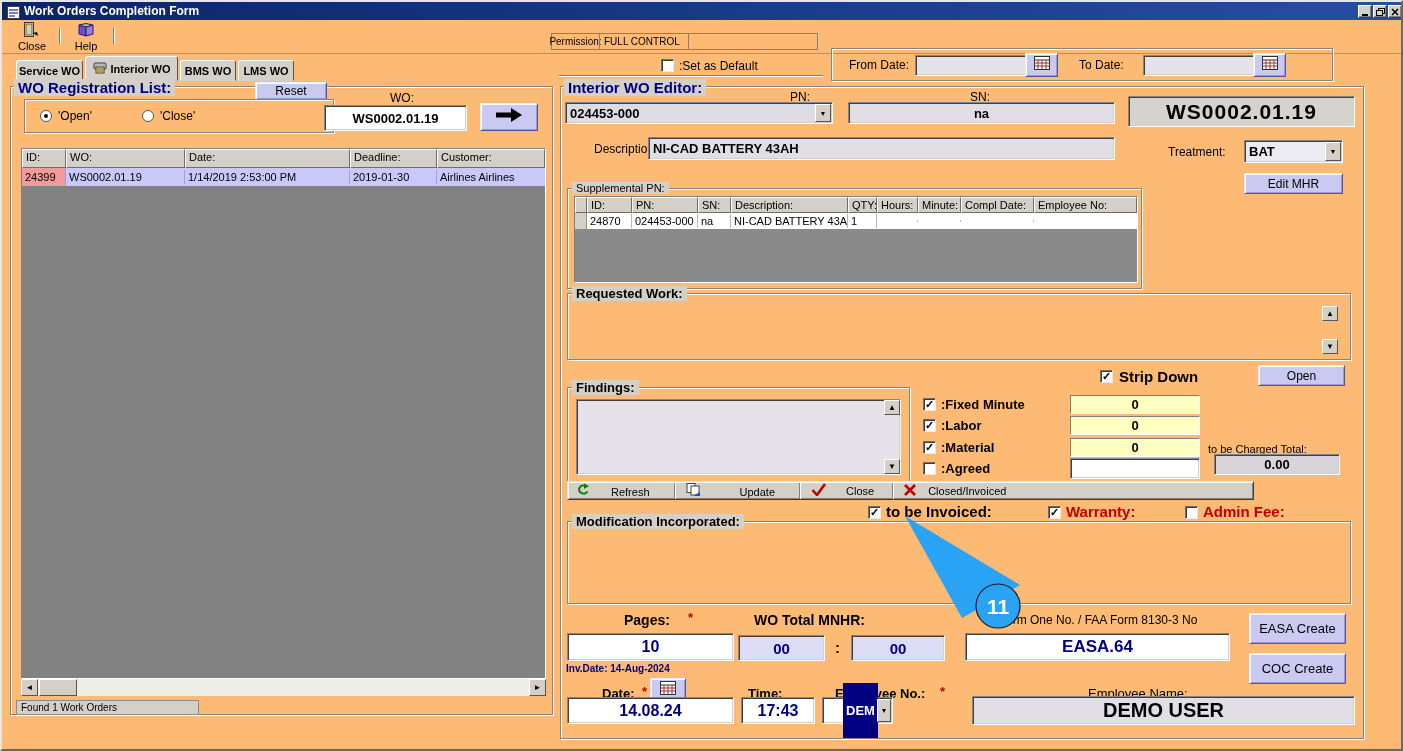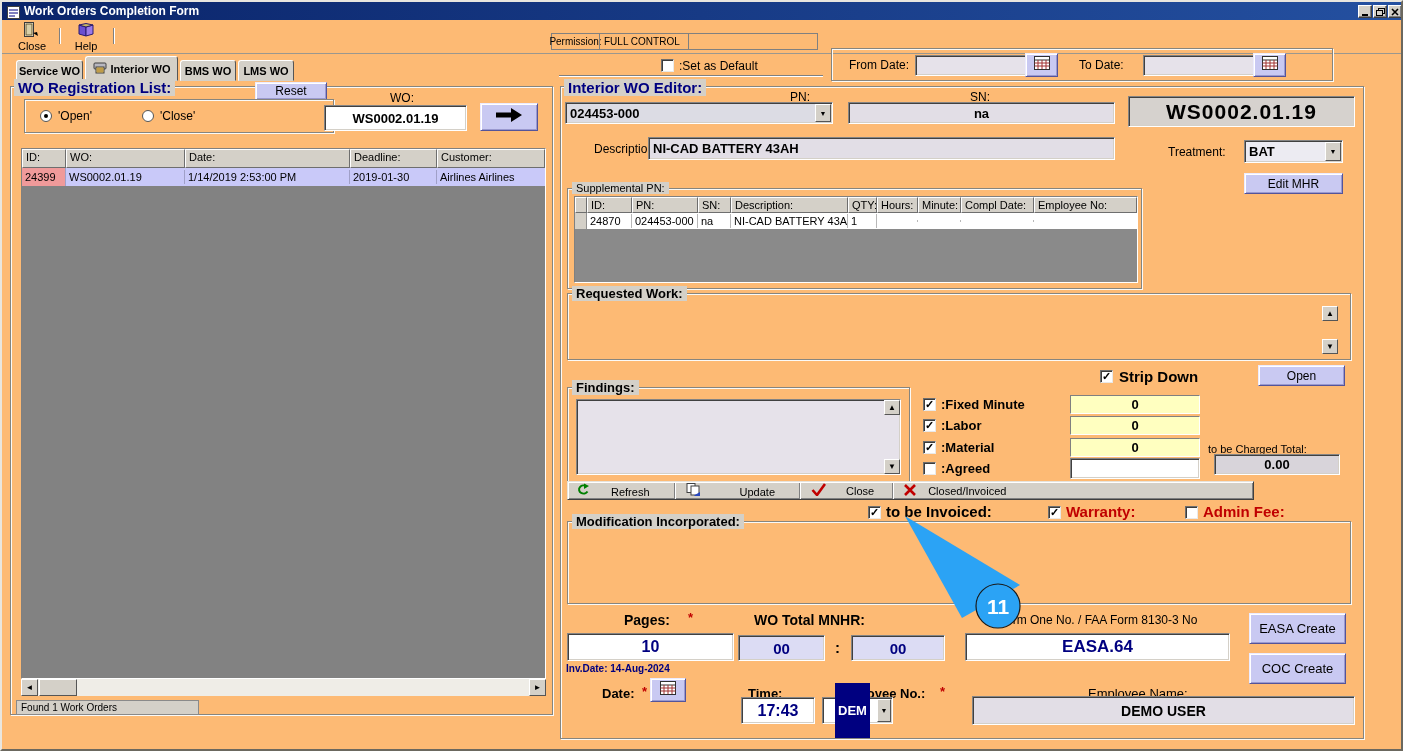--- a/index.html
+++ b/index.html
@@ -357,33 +357,34 @@
           <line x1="0.5" y1="4" x2="15.5" y2="4" stroke="#303030"></line>
           <g stroke="#a03030">
             <line x1="4" y1="4" x2="4" y2="13"></line>
             <line x1="8" y1="4" x2="8" y2="13"></line>
             <line x1="12" y1="4" x2="12" y2="13"></line>
             <line x1="0.5" y1="7" x2="15.5" y2="7"></line>
             <line x1="0.5" y1="10" x2="15.5" y2="10"></line>
           </g>
         </svg></span>
   </div>
+  <div class="abs in2 fld navy" style="left:565px;top:695px;width:167px;height:27px;background:#fff;font-size:16px">14.08.24</div>
 
   <div class="abs b s13" style="left:746px;top:684px">Time:</div>
   <div class="abs in2 fld navy" style="left:739px;top:695px;width:74px;height:27px;background:#fff;font-size:16px">17:43</div>
 
   <div class="abs b s13" style="left:833px;top:684px">Employee No.:</div>
   <div class="abs b red s13" style="left:938px;top:682px">*</div>
   <div class="abs in2 lft" style="left:820px;top:695px;width:71px;height:27px;background:#fff">
-    <span class="b s13" style="background:#000080;color:#fff;padding:20px 3px;margin-left:12px">DEM</span>
+    <span class="b s13" style="background:#000080;color:#fff;padding:20px 3px;margin-left:20px">DEM</span>
     <div class="ddbtn" style="width:14px">▼</div>
   </div>
 
   <div class="abs s13" style="left:1086px;top:684px">Employee Name:</div>
-  <div class="abs in2 fld" style="left:970px;top:694px;width:383px;height:29px;background:#e2dee6;font-size:14px">DEMO USER</div>
+  <div class="abs in2 fld" style="left:970px;top:694px;width:383px;height:29px;background:#e2dee6;font-size:20px">DEMO USER</div>
 
   <svg class="abs" style="left:0;top:0;width:1403px;height:751px;pointer-events:none">
     <polygon points="903,514 1018,583 960,616" fill="#2ba3f5"></polygon>
     <circle cx="996" cy="604" r="22" fill="#2ba3f5" stroke="#1a1a1a" stroke-width="1.2"></circle>
     <text x="996" y="612" text-anchor="middle" font-family="Liberation Sans, sans-serif" font-size="21" font-weight="bold" fill="#ffffff">11</text>
   </svg>
 
 </div>
 
 </body></html>

